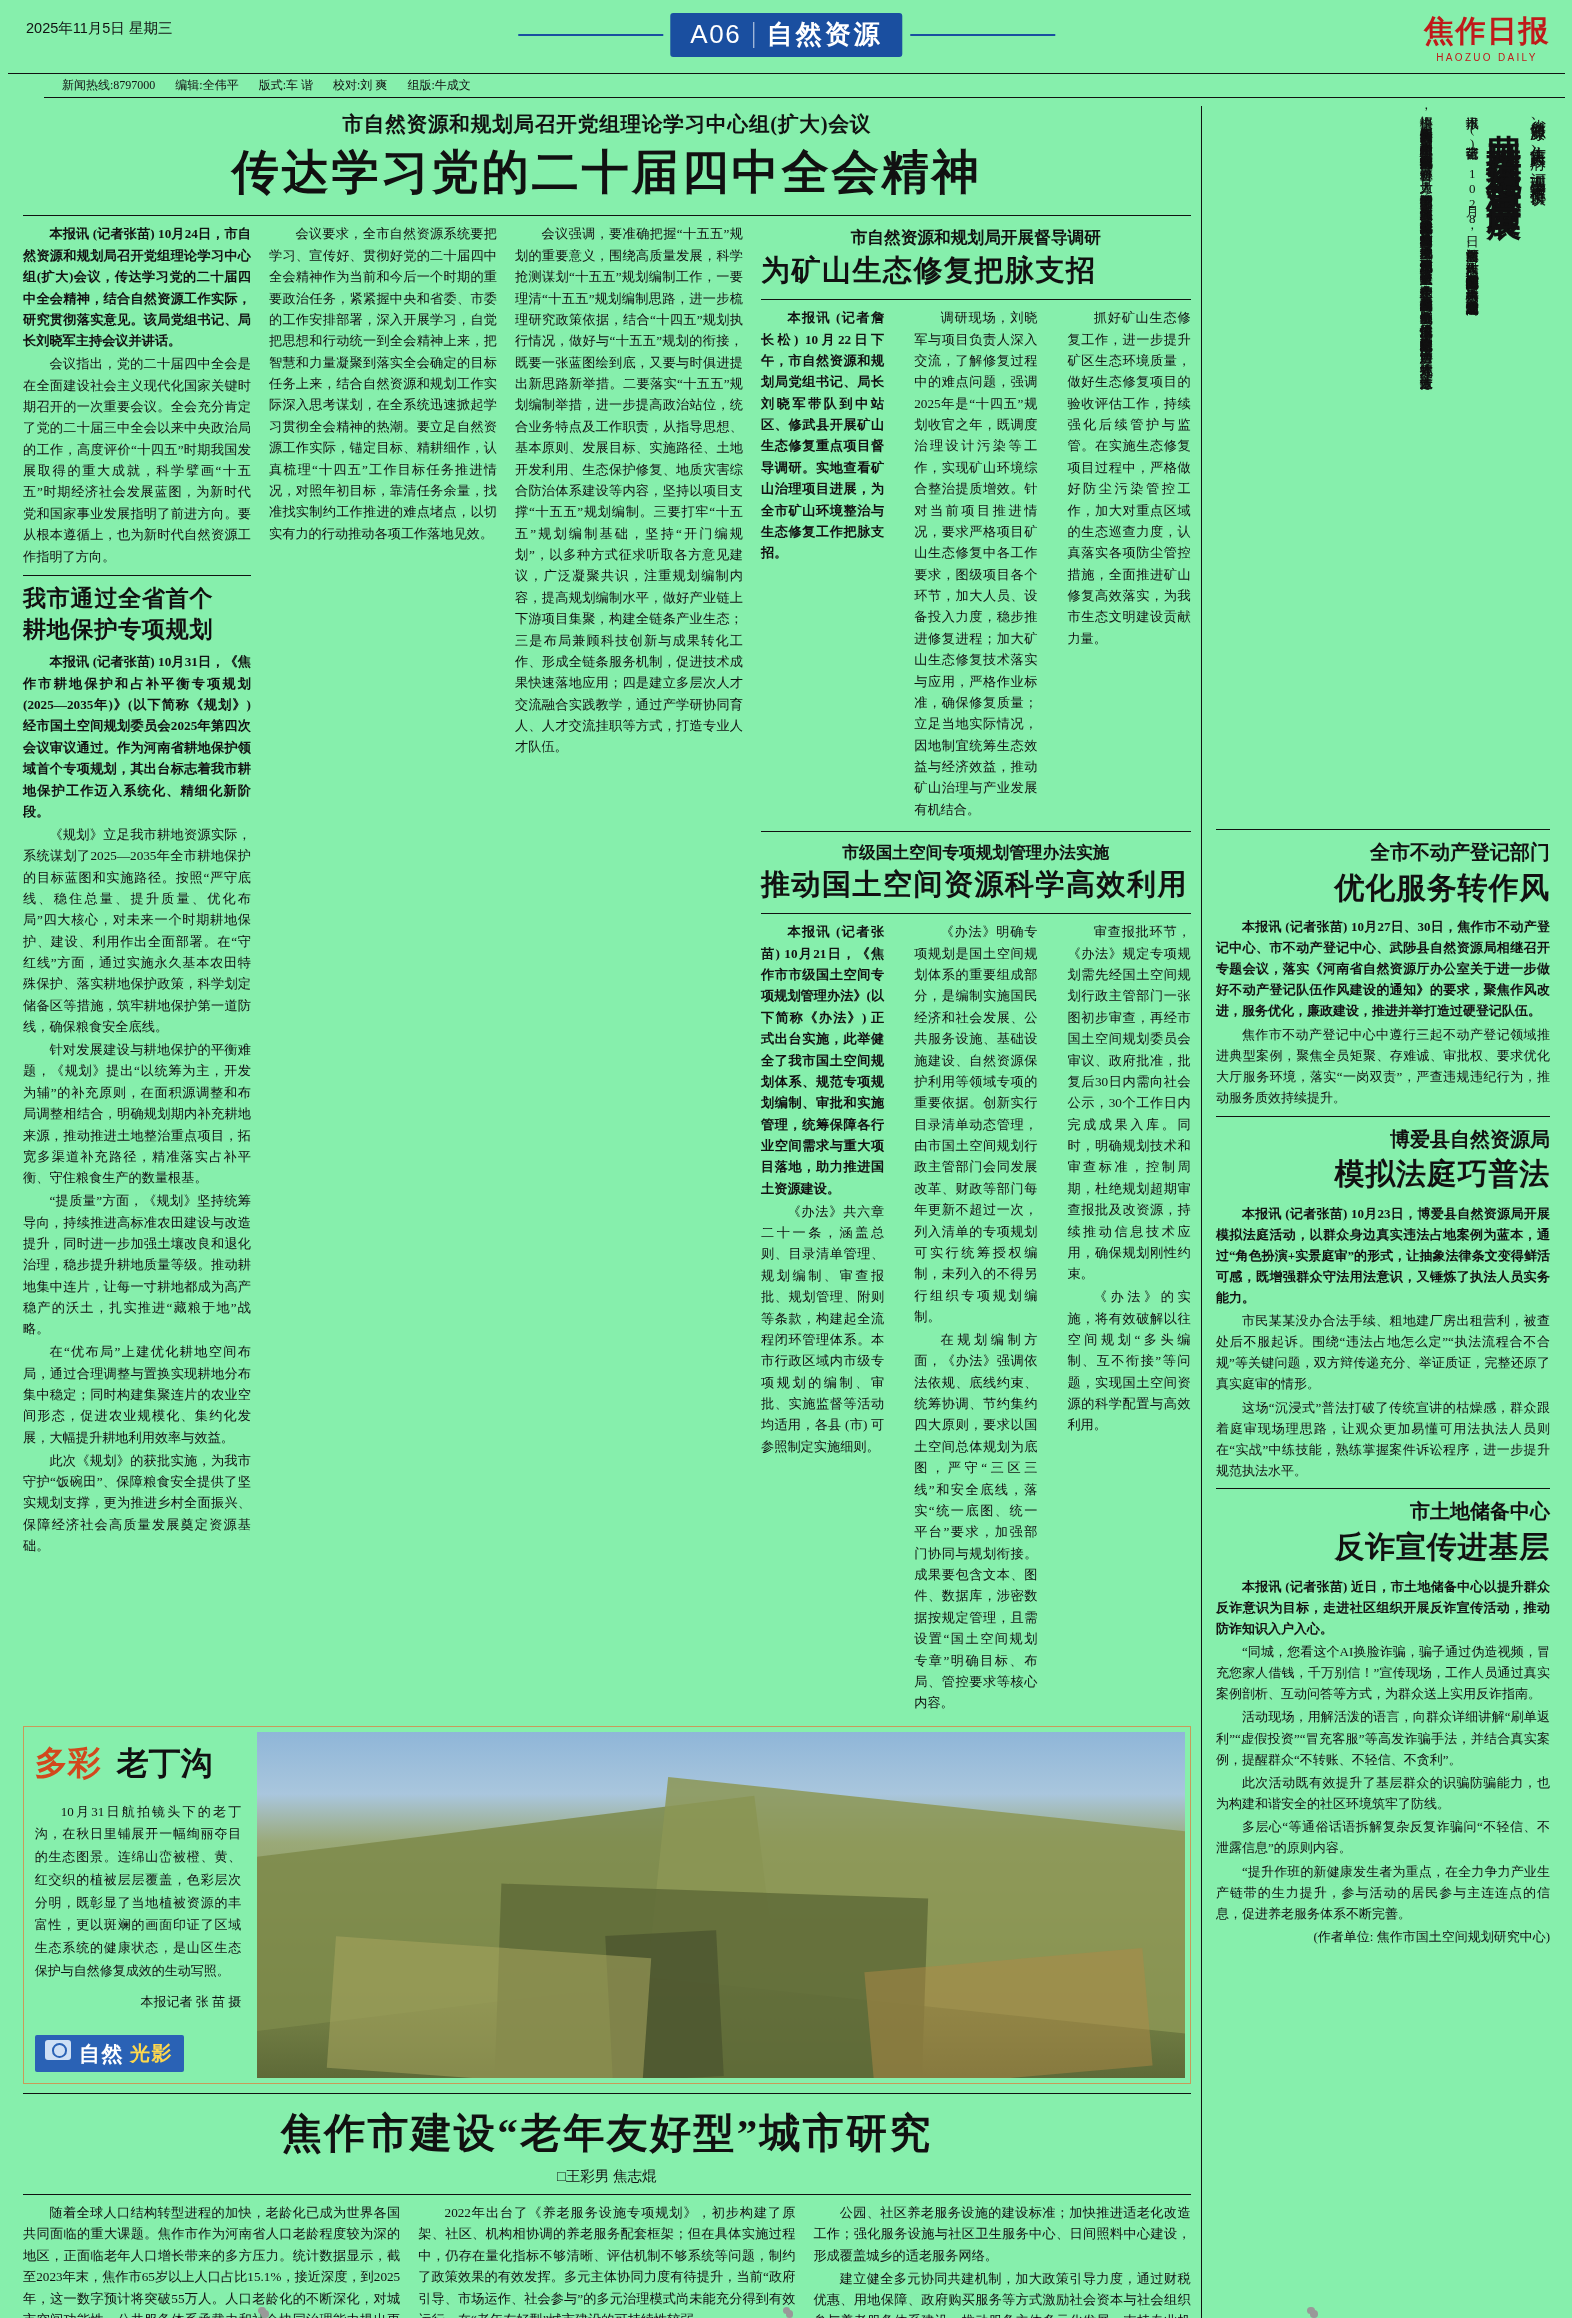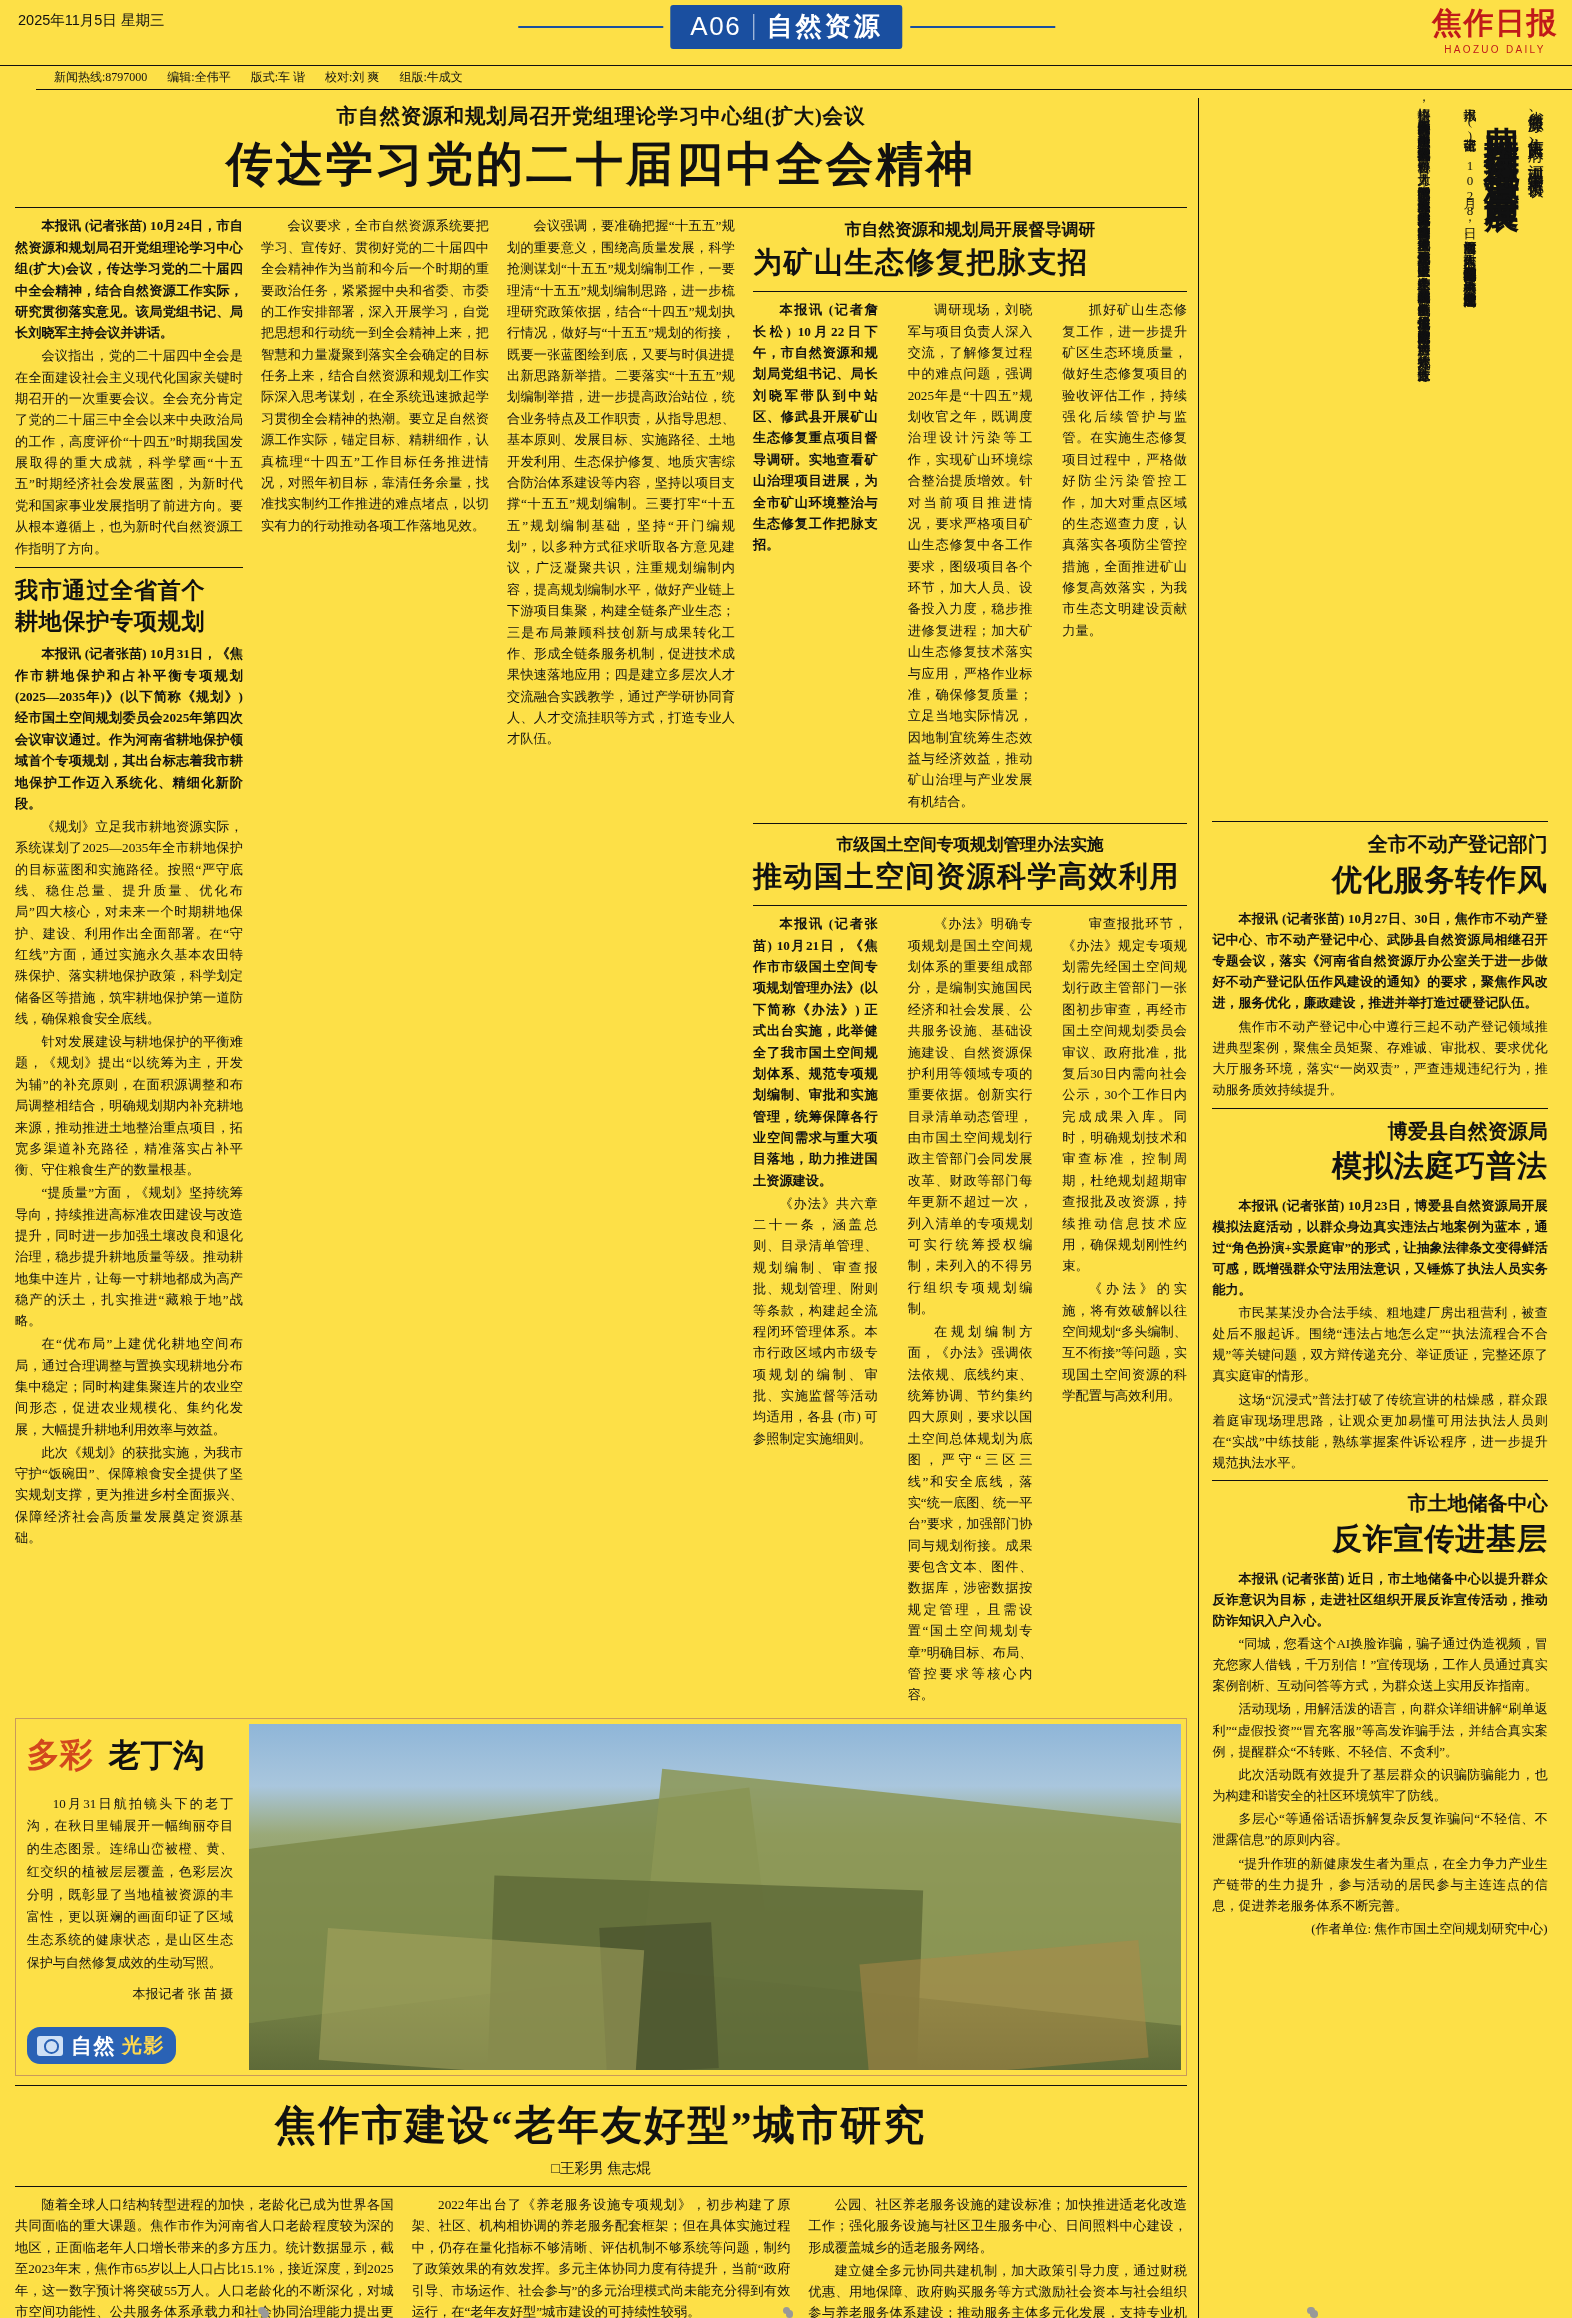--- a/index.html
+++ b/index.html
@@ -1,17 +1,17 @@
 <!DOCTYPE html>
 <html style="font-size:12px"><head>
 <meta charset="utf-8">
 <style>
   html,body{margin:0;padding:0;background:#fff;}
   body{width:1573px;font-family:"Liberation Serif", serif;color:#111;}
-  .page{width:1573px;height:2319px;position:relative;background:#fde047;padding:0;box-sizing:border-box;}
+  .page{width:1573px;height:2319px;position:relative;background:#86efac;padding:8px;box-sizing:border-box;}
 
   
   .masthead{position:relative;height:65px;border-bottom:1.5px solid #111;}
   .mast-date{position:absolute;left:18px;top:10.7px;font-size:14.5px;font-family:"Liberation Sans",sans-serif;}
   .mast-center{position:absolute;left:50%;transform:translateX(-50%);top:4.6px;display:flex;align-items:center;}
   .mast-rule{width:145px;height:0;border-top:2.3px double #1a4fa0;}
   .mast-box{display:flex;align-items:center;background:#1a4fa0;color:#fff;padding:4.6px 20px;border-radius:3px;margin:0 7.6px;}
   .mast-box .a06{font-size:26px;font-family:"Liberation Sans",sans-serif;letter-spacing:1.5px;}
   .mast-box .divider{width:1.5px;height:26px;background:#fff;margin:0 12px;opacity:.8;}
   .mast-box .sect{font-size:26px;font-weight:bold;letter-spacing:3px;}
@@ -55,21 +55,21 @@
   .rail-body p{margin:0 0 2.3px;text-indent:2em;}
 
   
   .photo-feature{border:1.5px solid #c99a5a;margin:10.7px 0 7.6px;display:flex;height:358px;box-sizing:border-box;}
   .pf-left{width:228px;padding:13.7px 10.7px;box-sizing:border-box;position:relative;}
   .pf-logo{display:flex;align-items:baseline;}
   .pf-logo .col1{font-size:33px;font-weight:bold;color:#d2481d;font-family:"Liberation Serif",serif;}
   .pf-logo .col2{font-size:32px;font-weight:bold;margin-left:16px;}
   .pf-cap{margin-top:15px;font-size:13px;line-height:1.75;text-align:justify;text-indent:2em;}
   .pf-by{margin-top:10.7px;font-size:13px;text-align:right;}
-  .pf-badge{position:absolute;left:10.7px;bottom:10.7px;display:flex;align-items:center;background:#2a62b5;border-radius:13px;padding:4.6px 10.7px;}
+  .pf-badge{position:absolute;left:10.7px;bottom:10.7px;display:flex;align-items:flex-start;background:#2a62b5;border-radius:2px;padding:4.6px 10.7px;}
   .pf-badge .cam{width:26px;height:20px;background:#cfe0f5;border-radius:3px;position:relative;margin-right:7.6px;}
   .pf-badge .cam:after{content:"";position:absolute;width:10.7px;height:10.7px;border-radius:50%;border:2.3px solid #2a62b5;left:6.9px;top:3.8px;}
   .pf-badge .t1{font-size:21px;font-weight:bold;color:#fff;letter-spacing:1.5px;}
   .pf-badge .t2{font-size:20px;font-weight:bold;color:#ffd84d;letter-spacing:1.5px;margin-left:6px;}
   .pf-photo{flex:1;margin:4.6px;background:linear-gradient(#8fb6d8 0%, #a9c6dd 18%, #9aa978 32%, #8e9a5e 50%, #7e8a4e 68%, #6f7b42 85%, #5e6a38 100%);position:relative;overflow:hidden;}
   .ridge{position:absolute;background:#6d7a44;opacity:.85;}
 
   
   .bottom-title{text-align:center;font-size:41px;font-weight:bold;letter-spacing:2.3px;margin:12px 0 6px;}
   .bottom-by{text-align:center;font-size:14.5px;margin-bottom:7.6px;}

